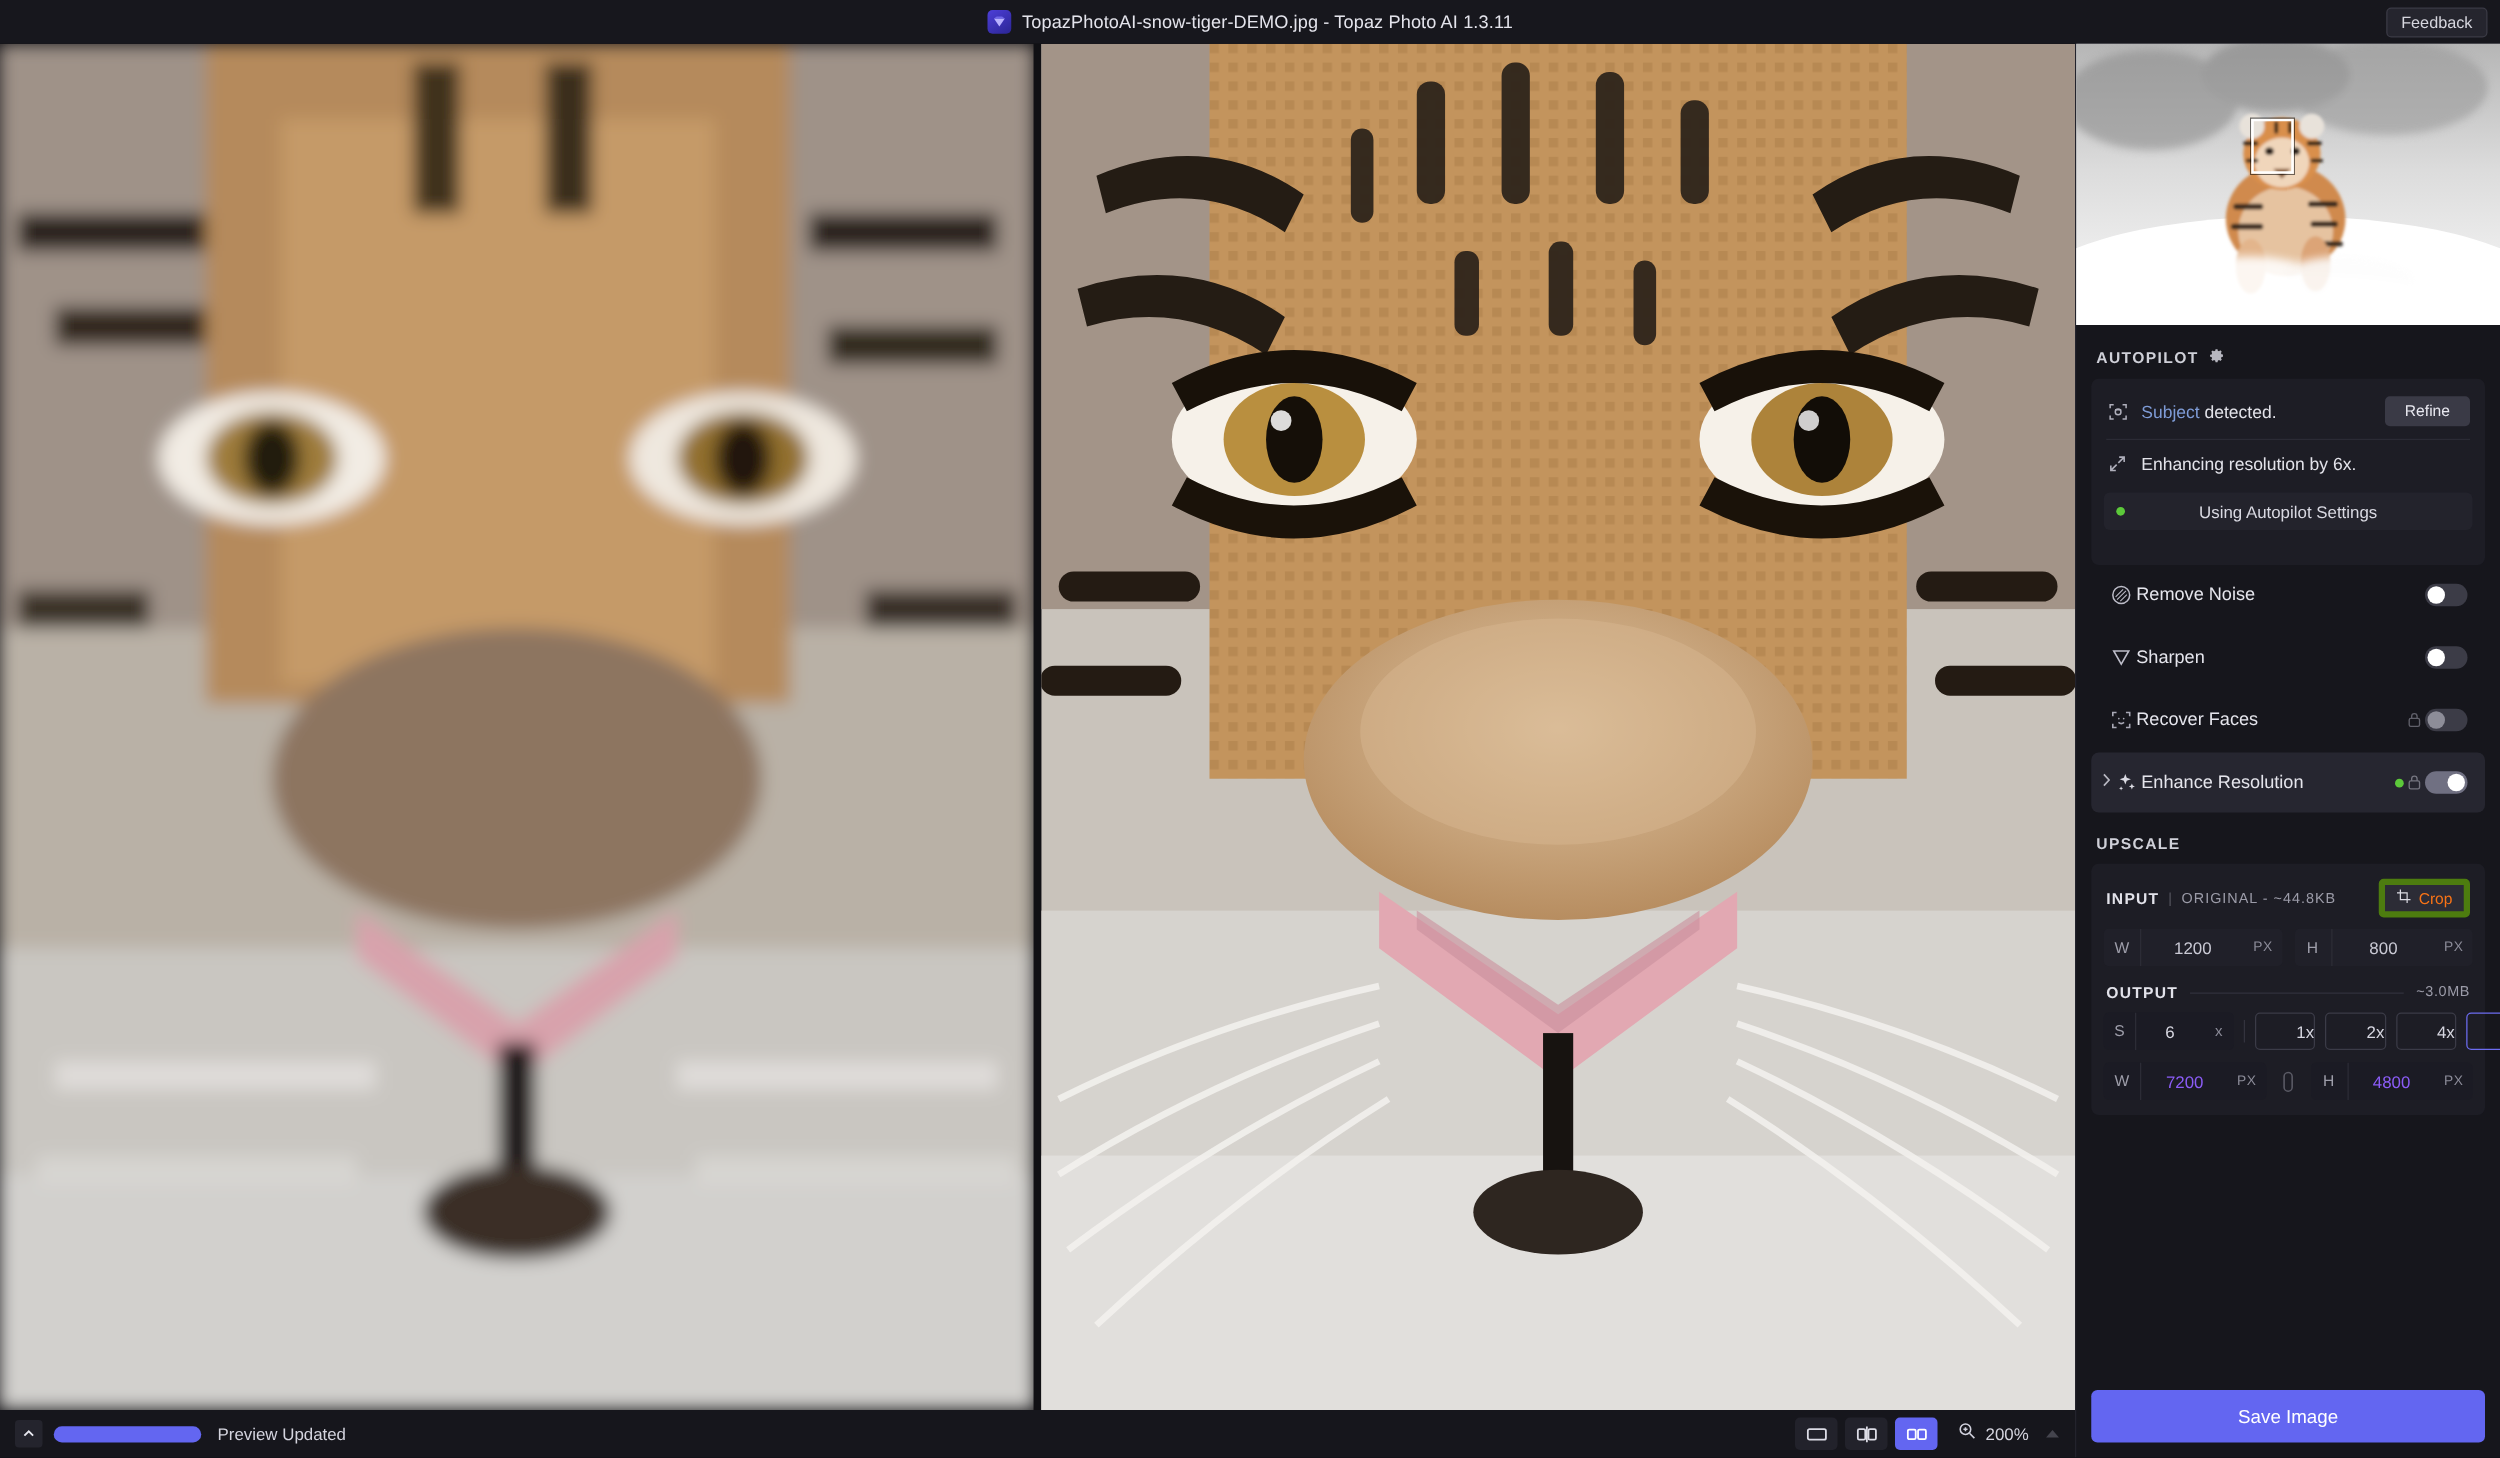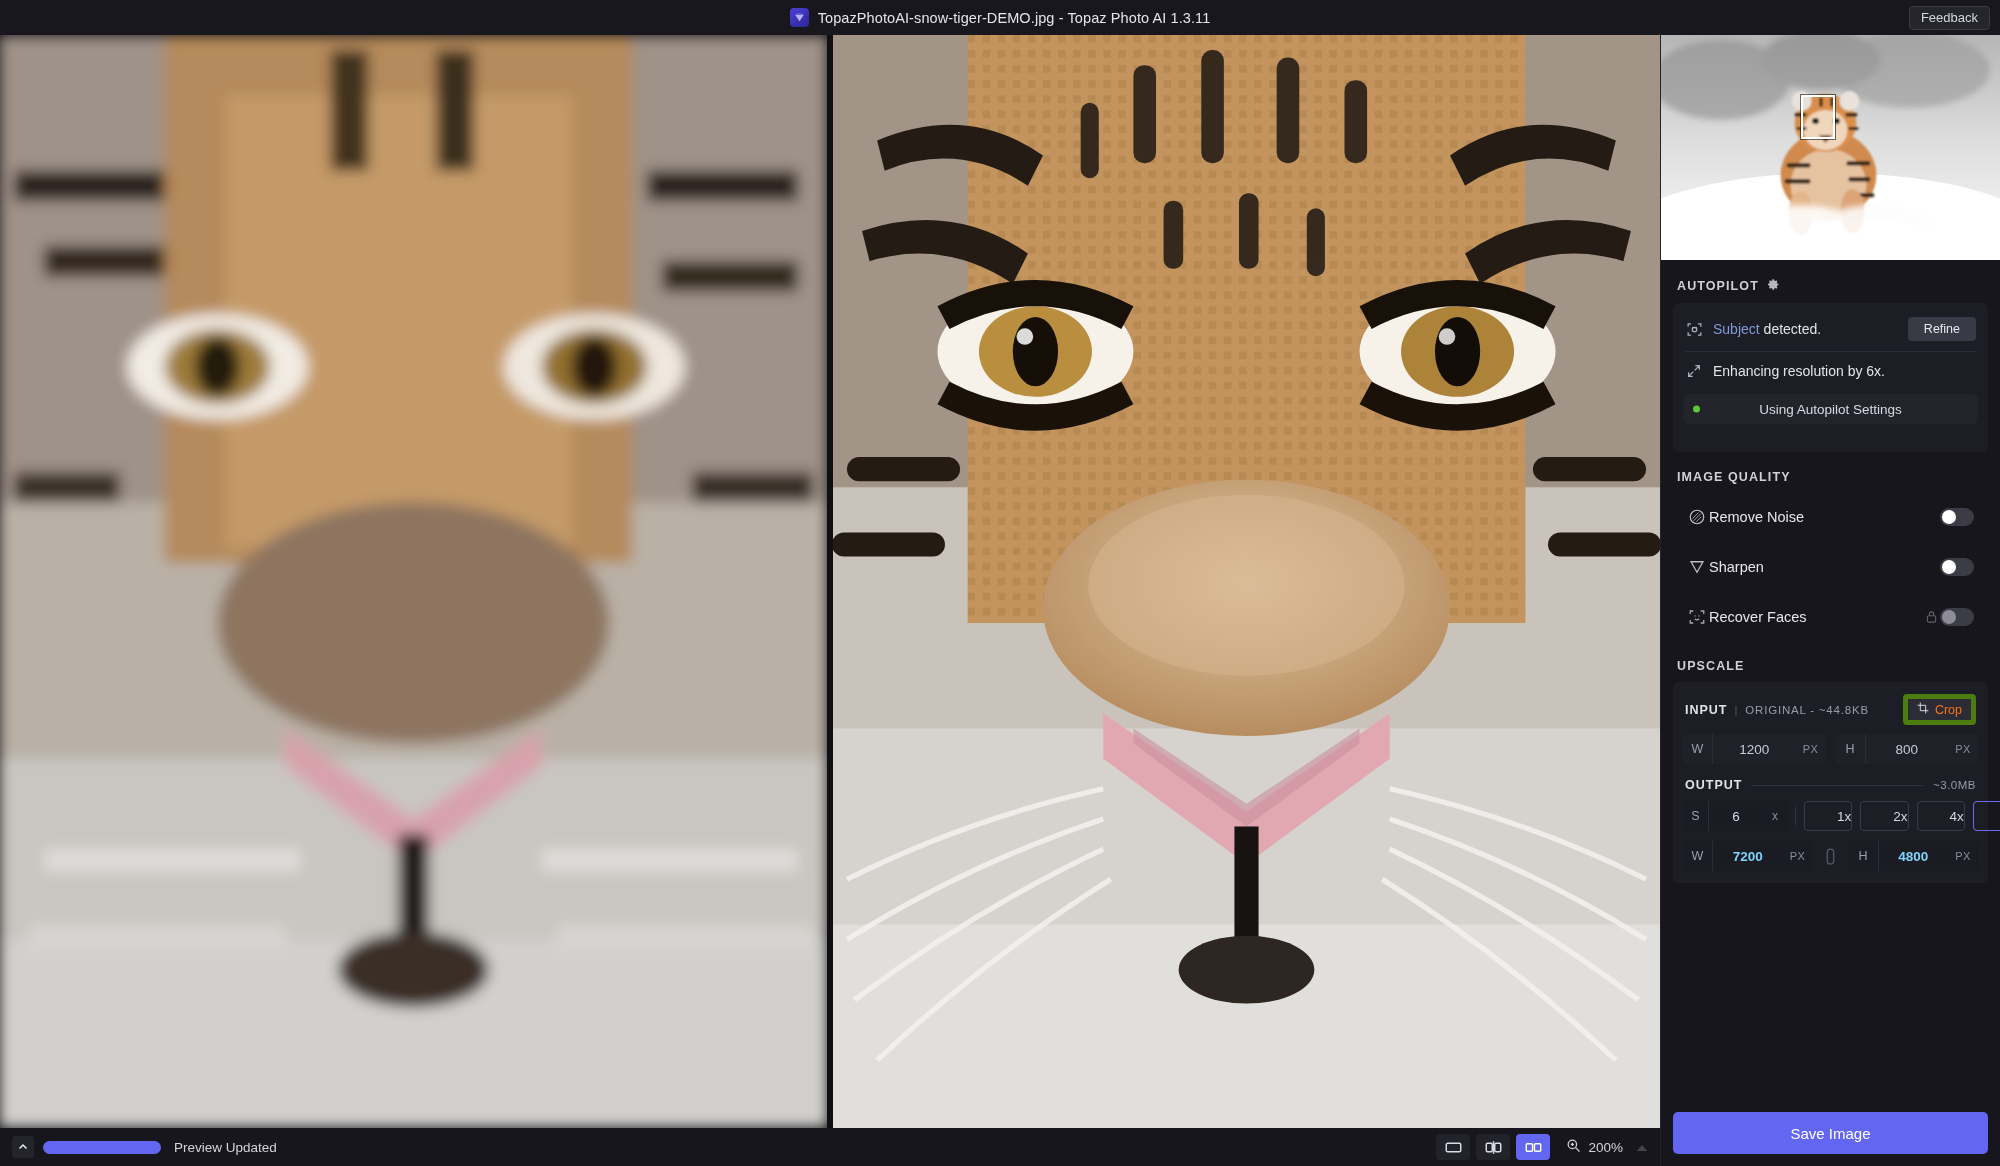--- a/index.html
+++ b/index.html
@@ -142,21 +142,21 @@
   .field {
     flex: 1 1 0; display: flex; align-items: center; height: 30px;
     background: #202029; border-radius: 4px; overflow: hidden;
   }
   .field.bright { background: #1b1b24; }
   .field .k {
     width: 30px; text-align: center; font-size: 12.5px; color: #9e9eaa;
     border-right: 1px solid #2c2c36; line-height: 30px; flex: 0 0 30px;
   }
   .field .v { flex: 1 1 auto; text-align: center; font-size: 13.5px; color: #c9c9d4; }
-  .field .v.strong { color: #7dd3fc; font-weight: bold; }
+  .field .v.strong { color: #8b5cf6; }
   .field .u { width: 30px; text-align: center; font-size: 11px; color: #8b8b98; letter-spacing: .5px; flex: 0 0 30px; }
 
   .out-head {
     display: flex; align-items: center; gap: 10px;
     padding: 14px 2px 9px; font-size: 12.5px; letter-spacing: 1px;
     color: #e2e2ea; font-weight: bold;
   }
   .out-head .rule { flex: 1 1 auto; height: 1px; background: #31313c; }
   .out-head .sz { font-size: 11.5px; color: #9b9ba8; font-weight: normal; letter-spacing: .5px; }
 
@@ -505,21 +505,20 @@
             </svg>
           </span>
           <span>Enhancing resolution by 6x.</span>
         </div>
         <div class="ap-settings">
           <span class="greendot"></span>
           <span>Using Autopilot Settings</span>
         </div>
       </div>
 
-      <div class="section-title">IMAGE QUALITY</div>
 
       <div>
 
         <div class="iq-row">
           <span class="ico">
             <svg width="18" height="18" viewBox="0 0 24 24" fill="none" stroke="#cfcfdb" stroke-width="1.6">
               <circle cx="12" cy="12" r="9"></circle>
               <path d="M6 14l8-8M7.5 17l9.5-9.5M11 18.5l7-7" stroke-width="1.1"></path>
             </svg>
           </span>
@@ -555,20 +554,45 @@
             <svg width="13" height="14" viewBox="0 0 20 22" fill="none" stroke="#9d9daa" stroke-width="1.7">
               <rect x="3.5" y="9" width="13" height="10" rx="2"></rect>
                 <path d="M6.6 9V6.4a3.4 3.4 0 016.8 0V9"></path>
             </svg>
           </span>
           <span class="toggle dim">
               <span class="knob"></span>
             </span>
         </div>
 
+        <div class="iq-row active">
+          <span class="chev">
+            <svg width="8" height="12" viewBox="0 0 10 16" fill="none" stroke="#dcdce6" stroke-width="1.8">
+                <path d="M2.5 2l5.5 6-5.5 6"></path>
+              </svg>
+          </span>
+          <span class="ico">
+            <svg width="18" height="18" viewBox="0 0 24 24" fill="#f0f0f8">
+              <path d="M11 3l1.5 4L17 8.5 12.5 10 11 14 9.5 10 5 8.5 9.5 7z"></path>
+              <path d="M18 13l.9 2.3 2.3.9-2.3.9-.9 2.3-.9-2.3-2.3-.9 2.3-.9z"></path>
+              <path d="M6.5 16l.6 1.6 1.6.6-1.6.6-.6 1.6-.6-1.6-1.6-.6 1.6-.6z"></path>
+            </svg>
+          </span>
+          <span class="lbl">Enhance Resolution</span>
+          <span class="mini-dot"></span>
+          <span class="lock">
+            <svg width="13" height="14" viewBox="0 0 20 22" fill="none" stroke="#b4b4c0" stroke-width="1.7">
+              <rect x="3.5" y="9" width="13" height="10" rx="2"></rect>
+                <path d="M6.6 9V6.4a3.4 3.4 0 016.8 0V9"></path>
+            </svg>
+          </span>
+          <span class="toggle on">
+              <span class="knob"></span>
+            </span>
+        </div>
       </div>
 
       <div class="section-title">UPSCALE</div>
 
       <div class="upscale-card">
         <div class="in-head">
           <span class="strong">INPUT</span>
           <span class="bar">|</span>
           <span>ORIGINAL - ~44.8KB</span>
           <span class="crop-btn">

